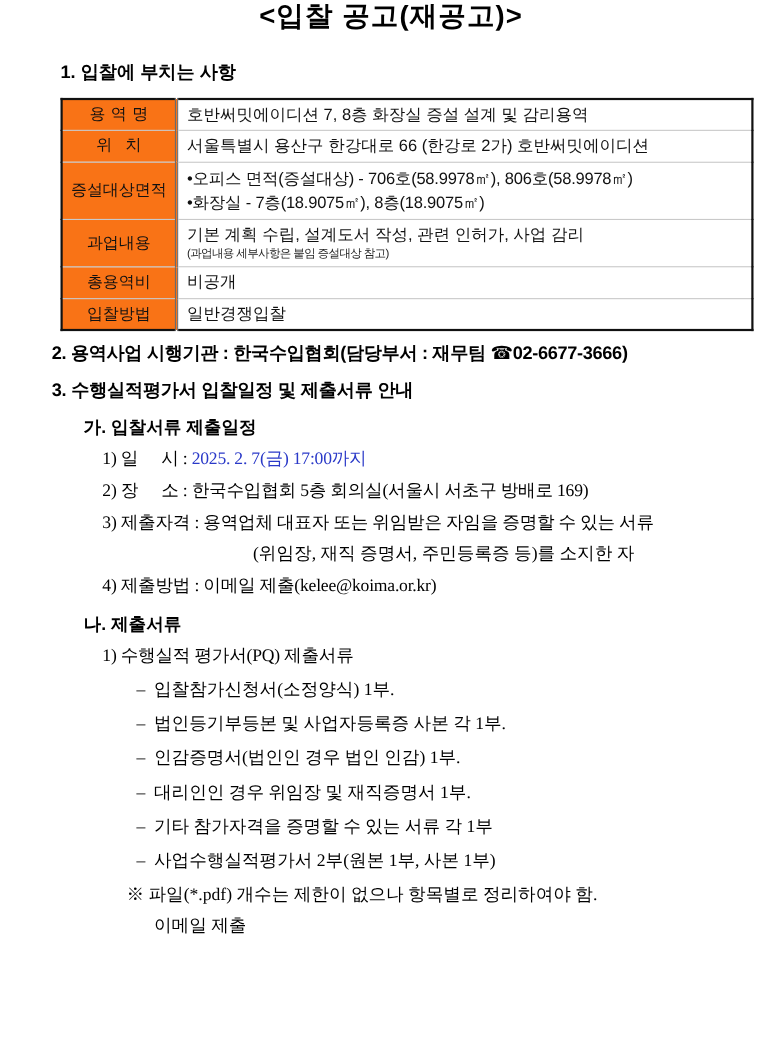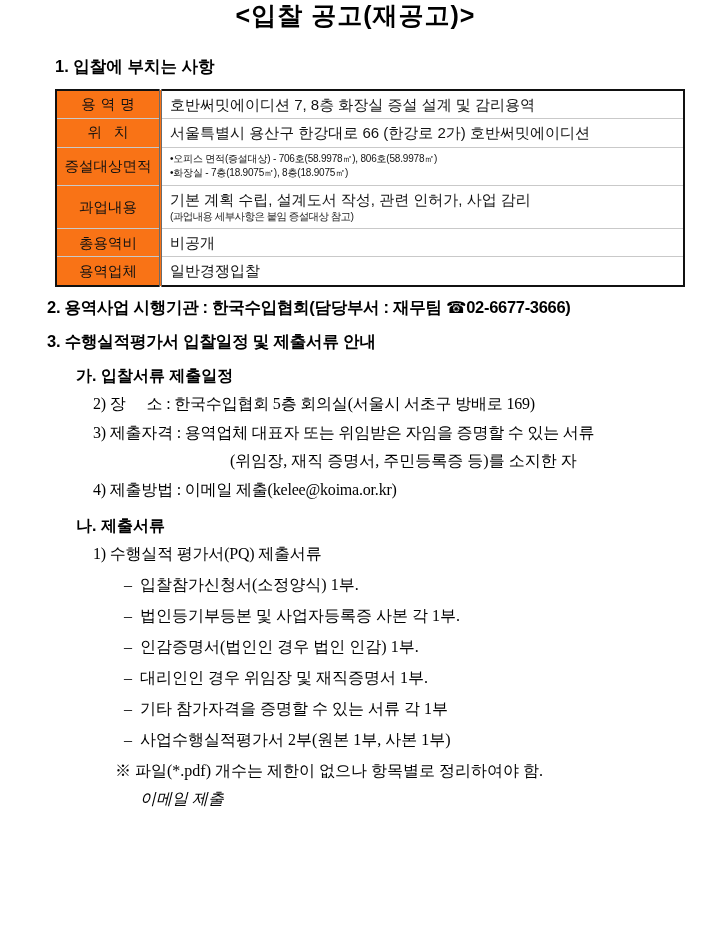--- a/index.html
+++ b/index.html
@@ -84,21 +84,21 @@
   }
   table.info td.val {
     font-size: 15px;
     padding: 4px 6px 4px 8px;
     line-height: 1.3;
     color: #111;
   }
   .sp4 { letter-spacing: 5px; padding-left: 5px; }
   .sp3 { letter-spacing: 12px; padding-left: 12px; font-family: Liberation Mono, monospace; }
   .bullet-line {
-    font-size: 10px;
+    font-size: 15px;
     line-height: 1.45;
     white-space: nowrap;
     letter-spacing: -0.2px;
   }
   .tiny-note {
     font-size: 10.5px;
     color: #222;
     letter-spacing: -0.6px;
     line-height: 1.3;
     display: block;
@@ -139,21 +139,20 @@
     padding-top: 11px;
     padding-left: 115px;
     white-space: nowrap;
   }
   .li-tail {
     font-size: 16px;
     line-height: 1.25;
     padding-top: 8px;
     padding-left: 140px;
     white-space: nowrap;
-    font-style: italic;
   }
   .dash { display: inline-block; width: 16px; }
 </style>
 </head>
 <body>
 
 <div class="page">
 
   <h1 class="doc-title">&lt;입찰 공고(재공고)&gt;</h1>
 
@@ -182,34 +181,41 @@
           <td class="val">
             <span>기본 계획 수립, 설계도서 작성, 관련 인허가, 사업 감리</span>
             <span class="tiny-note">(과업내용 세부사항은 붙임 증설대상 참고)</span>
           </td>
         </tr>
         <tr>
           <td class="lbl">총용역비</td>
           <td class="val">비공개</td>
         </tr>
         <tr>
-          <td class="lbl">용역업체</td>
+          <td class="lbl">입찰방법</td>
           <td class="val">일반경쟁입찰</td>
         </tr>
       </tbody>
     </table>
   </div>
 
   <div class="section-h sec2">2. 용역사업 시행기관 : 한국수입협회(담당부서 : 재무팀 ☎02-6677-3666)</div>
 
   <div class="section-h sec3">3. 수행실적평가서 입찰일정 및 제출서류 안내</div>
 
   <div class="sub-h sub-ga">가. 입찰서류 제출일정</div>
 
   <div class="lst">
+    <div class="li-num">
+      <span class="marker">1)</span>
+      <span class="gap-il">일</span>
+      <span>시</span>
+      <span>:</span>
+      <span class="blue">2025. 2. 7(금) 17:00까지</span>
+    </div>
 
     <div class="li-num">
       <span class="marker">2)</span>
       <span class="gap-il">장</span>
       <span>소</span>
       <span>:</span>
       <span>한국수입협회 5층 회의실(서울시 서초구 방배로 169)</span>
     </div>
 
     <div class="li-num">

